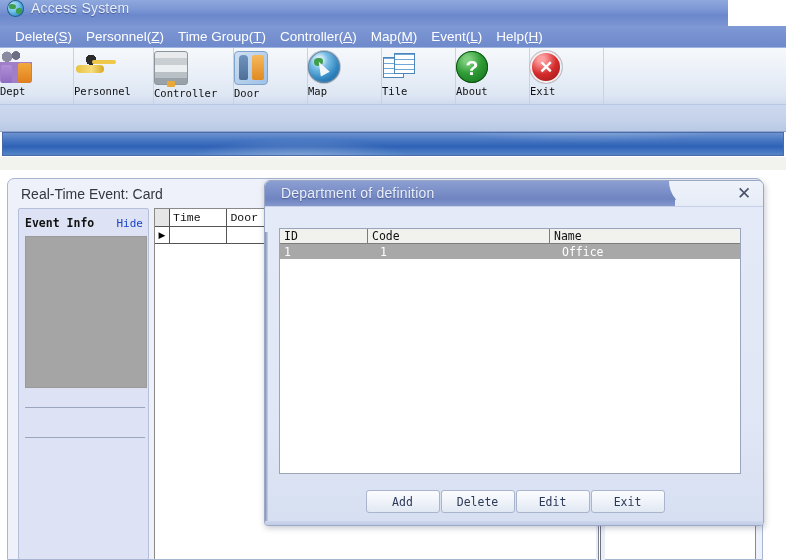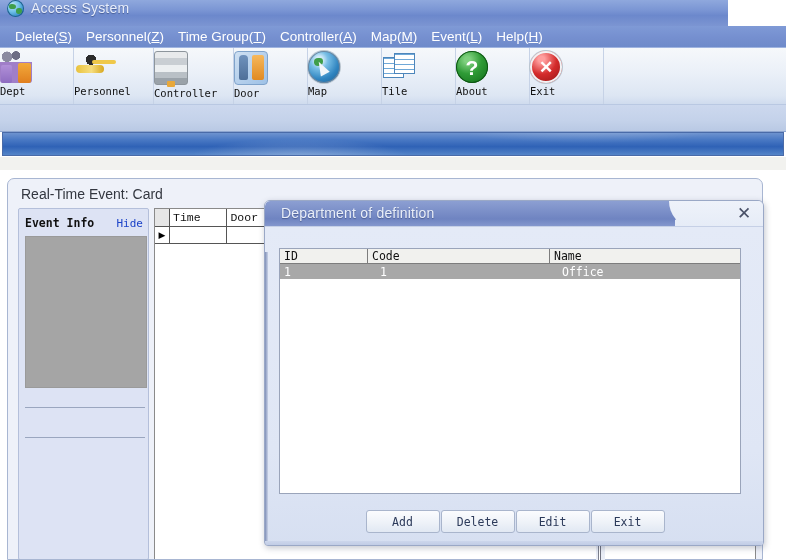--- a/index.html
+++ b/index.html
@@ -262,21 +262,20 @@
 
   
   .dlg {
     position: absolute; left: 264px; top: 180px; width: 500px; height: 346px;
     background: #e2e8f6;
     border: 1px solid #9aa8c6;
     border-radius: 6px 6px 4px 4px;
     box-sizing: border-box;
     box-shadow: 1px 2px 6px rgba(40,50,80,.28);
     overflow: hidden;
-    margin-top: 20px;
   }
   .dlg-titlebar {
     position: absolute; left: 0; top: 0; width: 500px; height: 25px;
     background: linear-gradient(to bottom,#eef2fa 0%, #e6ecf7 100%);
     overflow: hidden;
   }
   .dlg-tb-blue {
     position: absolute; left: 0; top: 0; width: 410px; height: 25px;
     background: linear-gradient(to bottom, #8c9fd2 0%, #7b8fc8 42%, #6f84c1 72%, #8497cd 100%);
     border-radius: 5px 0 0 0;

